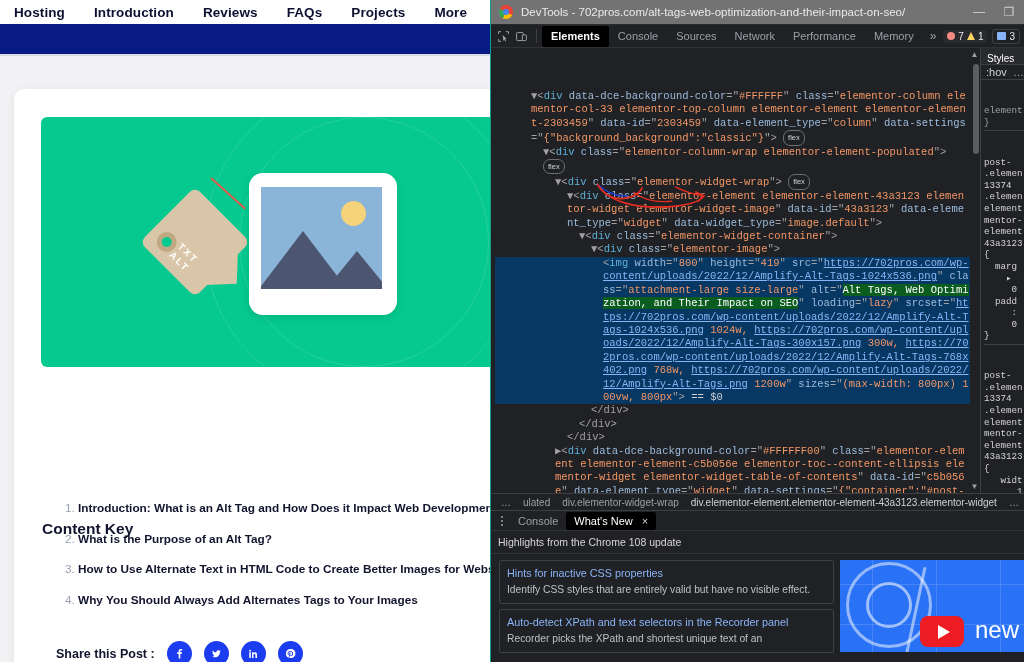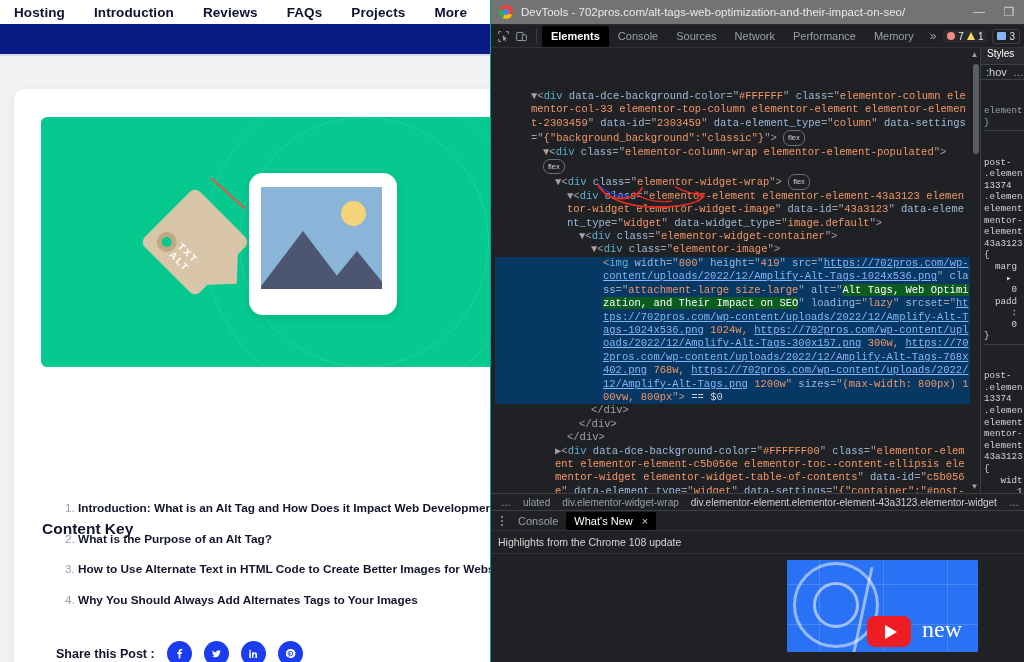--- a/index.html
+++ b/index.html
@@ -154,21 +154,21 @@
                font-family:"Liberation Sans",sans-serif; }
   .arrow { color:#a1a1a1; }
   .dollar { color:#cfd2d4; }
   .dots3 { color:#9aa0a6; }
 
   .annot { position:absolute; pointer-events:none; left:0; top:0; width:100%; height:100%; }
 
   
   .styles-pane { width:44px; flex:none; background:#202124; border-left:1px solid #3c4043;
                  overflow:hidden; position:relative; }
-  .styles-tabbar { height:17px; background:#292a2d; display:flex; align-items:flex-start;
+  .styles-tabbar { height:17px; background:#292a2d; display:flex; align-items:flex-end;
                    padding-left:6px; border-bottom:1px solid #3c4043; }
   .styles-tab { font-size:10px; color:#ffffff; }
   .styles-sub { height:15px; display:flex; align-items:center; gap:4px; padding-left:5px;
                 border-bottom:1px solid #3c4043; font-size:11px; color:#cfd2d4;justify-content:space-between;}
   .scode { font-family:"Liberation Mono", monospace; font-size:9.2px; line-height:11.6px;
            padding:2px 0 0 3px; white-space:pre; overflow:hidden; }
   .s-gray{color:#9aa0a6;} .s-sel{color:#d6d6d6;} .s-rule{border-bottom:1px solid #3c4043; padding-bottom:2px; margin-bottom:2px;}
 
   
   .drawer { height:152px; flex:none; border-top:1px solid #3c4043; background:#202124;
@@ -181,21 +181,21 @@
   .dtab.active { background:#000000; color:#ffffff; border-radius:2px; }
   .dtab .x { margin-left:6px; color:#cfd2d4; }
   .wn-head { font-size:10.5px; color:#d6d6d6; padding:5px 0 5px 7px;
              border-bottom:1px solid #313235; }
   .wn-body { flex:1; display:flex; min-height:0; padding:6px 0 0 8px; gap:6px; overflow:hidden;}
   .wn-list { flex:1; min-width:0; }
   .wn-card { border:1px solid #3c4043; border-radius:2px; padding:5px 7px 7px 7px;
              margin-bottom:5px; }
   .wn-title { font-size:10.8px; color:#8ab4f8; line-height:15px; cursor:pointer; }
   .wn-desc { font-size:10.3px; color:#bdc1c6; line-height:13px; margin-top:2px; }
-  .wn-thumb { width:237px; flex:none;font-family:Liberation Serif, serif; }
+  .wn-thumb { width:184px; flex:none; }
   .thumb-img { width:191px; height:92px; background:#2a72f5; position:relative;
                overflow:hidden; border-radius:1px; }
   .thumb-img .grid-l { position:absolute; top:0; bottom:0; width:1px; background:rgba(255,255,255,.14);}
   .thumb-img .grid-h { position:absolute; left:0; right:0; height:1px; background:rgba(255,255,255,.14);}
   .dev-glyph { position:absolute; left:6px; top:2px; width:86px; height:86px;
                border:3px solid rgba(255,255,255,.5); border-radius:50%; }
   .dev-glyph2 { position:absolute; left:26px; top:22px; width:46px; height:46px;
                 border:3px solid rgba(255,255,255,.55); border-radius:50%; }
   .dev-tail { position:absolute; left:74px; top:6px; width:3px; height:92px;
               background:rgba(255,255,255,.5); transform:rotate(12deg); border-radius:2px;}
@@ -424,20 +424,28 @@
         </span>
       <span class="dtab">Console</span>
       <span class="dtab active">
         <span>What's New</span>
         <span class="x">×</span>
       </span>
     </div>
     <div class="wn-head">Highlights from the Chrome 108 update</div>
     <div class="wn-body">
       <div class="wn-list">
+        <div class="wn-card">
+          <div class="wn-title">Hints for inactive CSS properties</div>
+          <div class="wn-desc">Identify CSS styles that are entirely valid but have no visible effect.</div>
+        </div>
+        <div class="wn-card">
+          <div class="wn-title">Auto-detect XPath and text selectors in the Recorder panel</div>
+          <div class="wn-desc">Recorder picks the XPath and shortest unique text of an</div>
+        </div>
       </div>
       <div class="wn-thumb">
         <div class="thumb-img">
           <span class="grid-l" style="left:32px"></span>
             <span class="grid-l" style="left:96px"></span>
           <span class="grid-l" style="left:160px"></span>
           <span class="grid-h" style="top:24px"></span>
             <span class="grid-h" style="top:64px"></span>
           <span class="dev-glyph"></span>
           <span class="dev-glyph2"></span>

